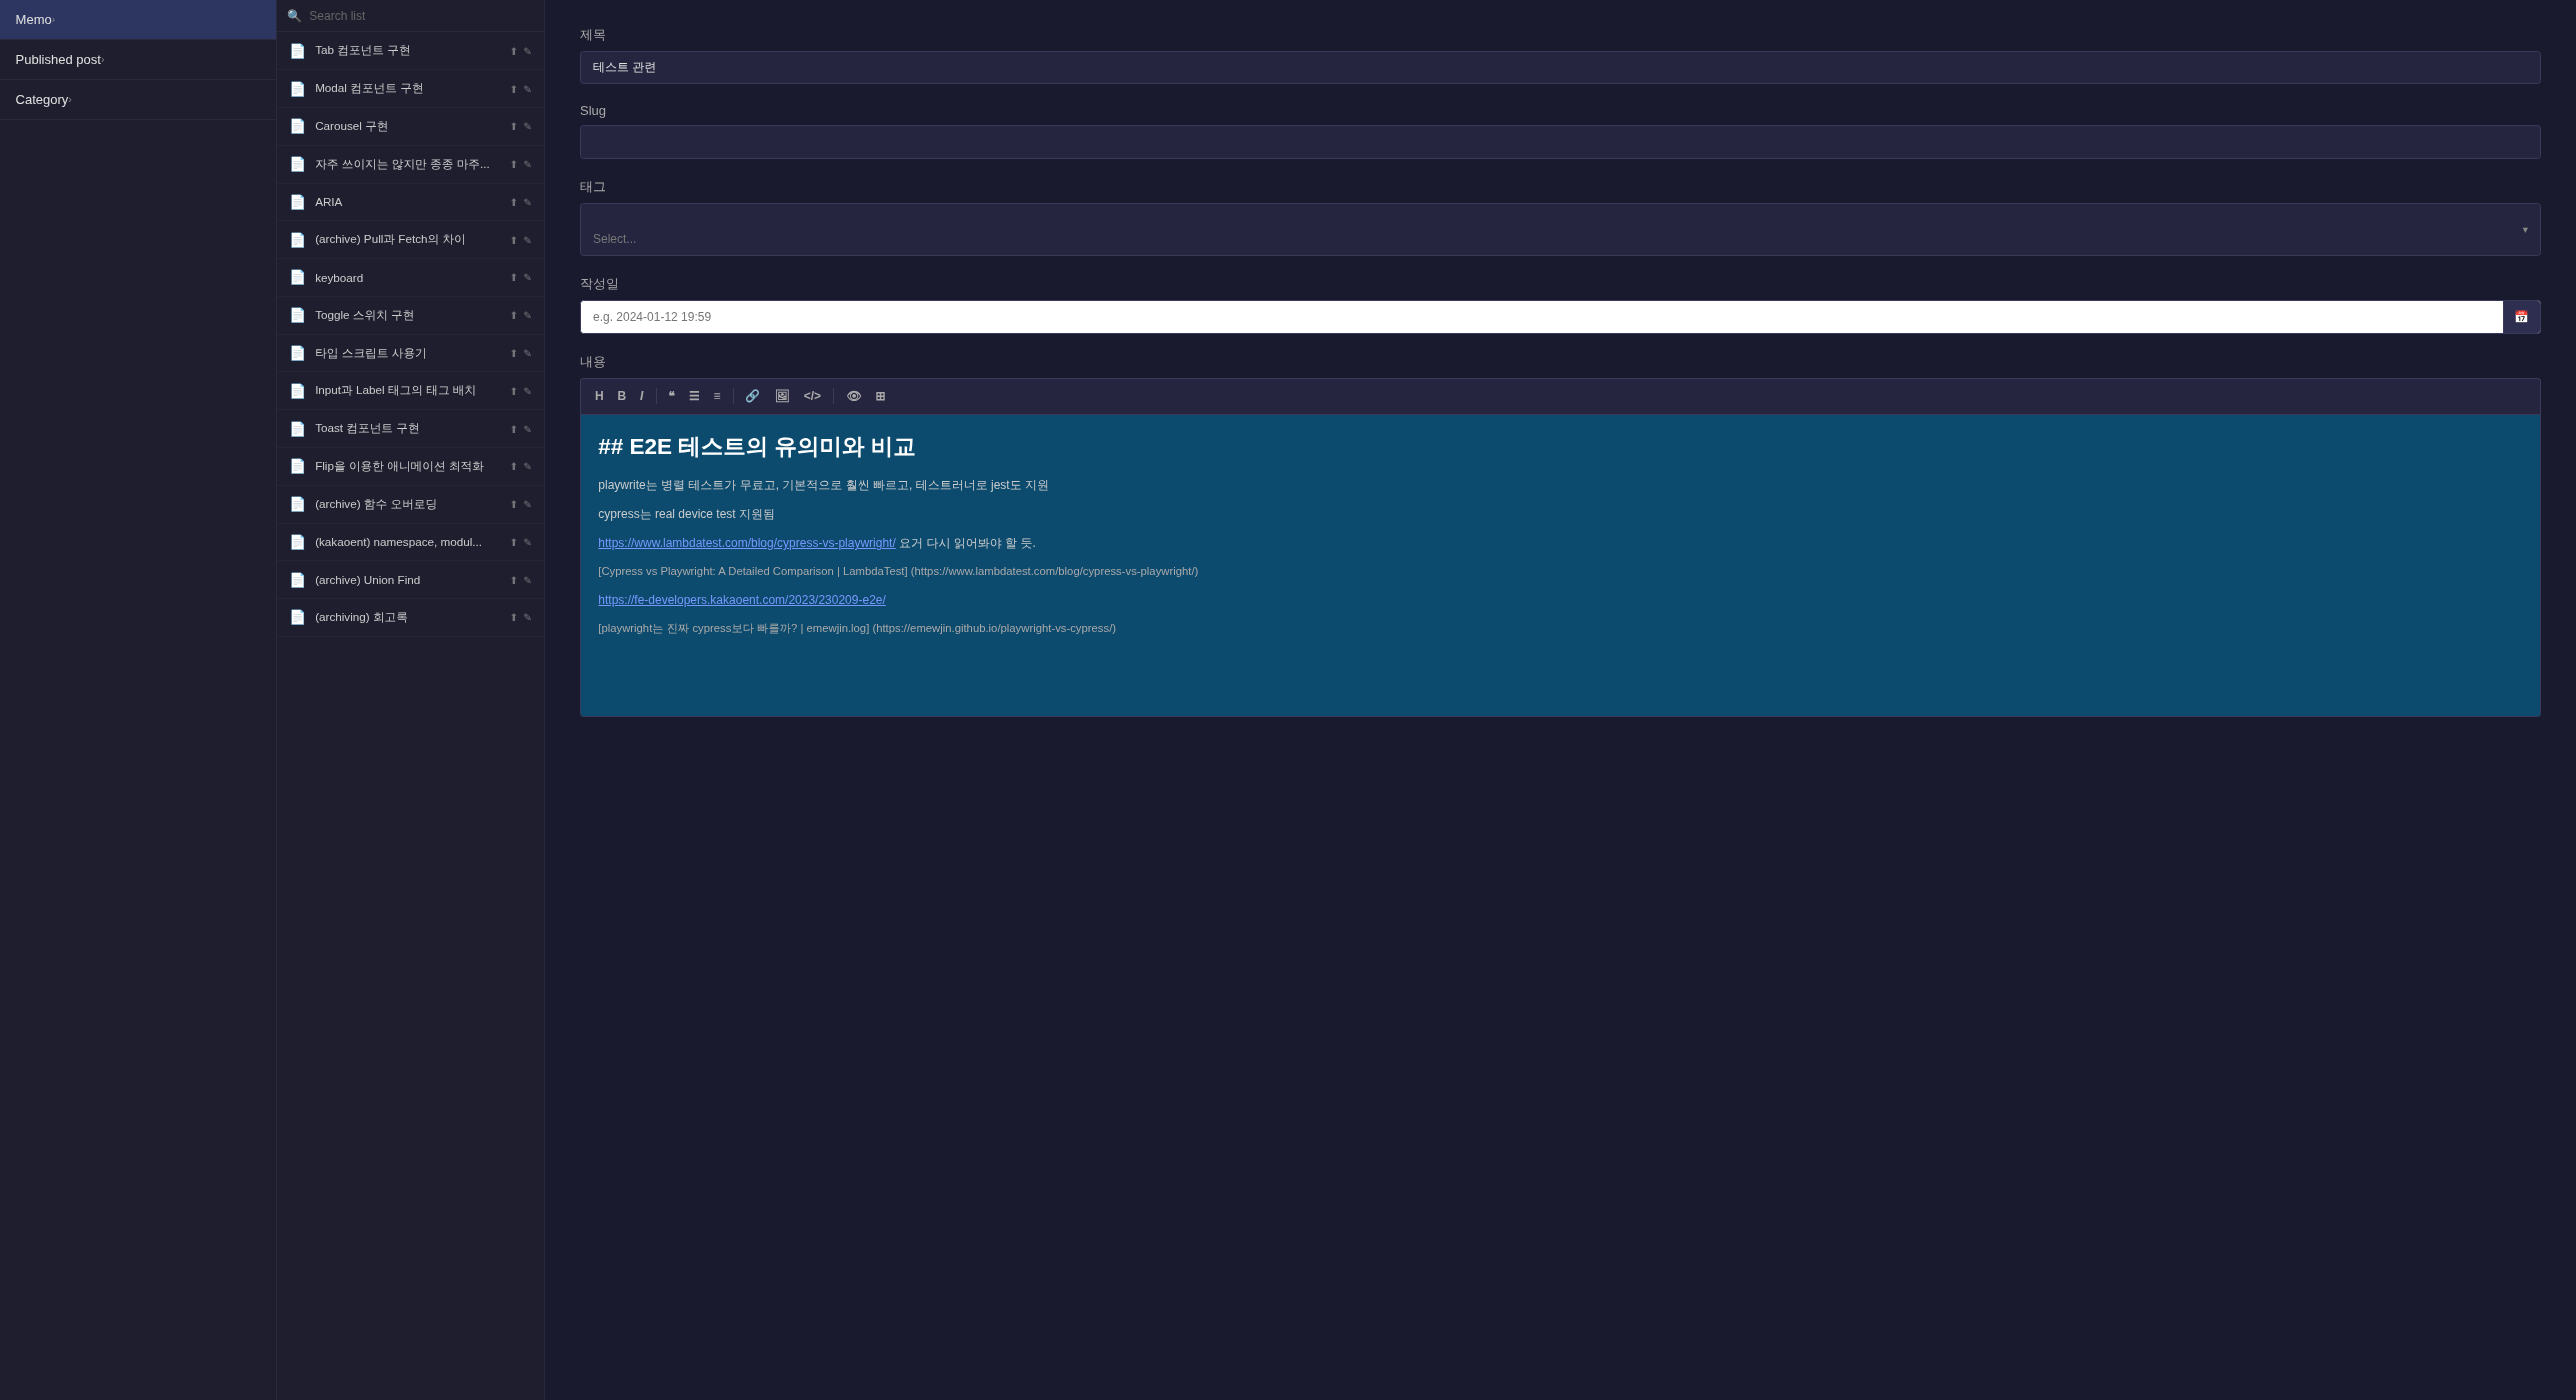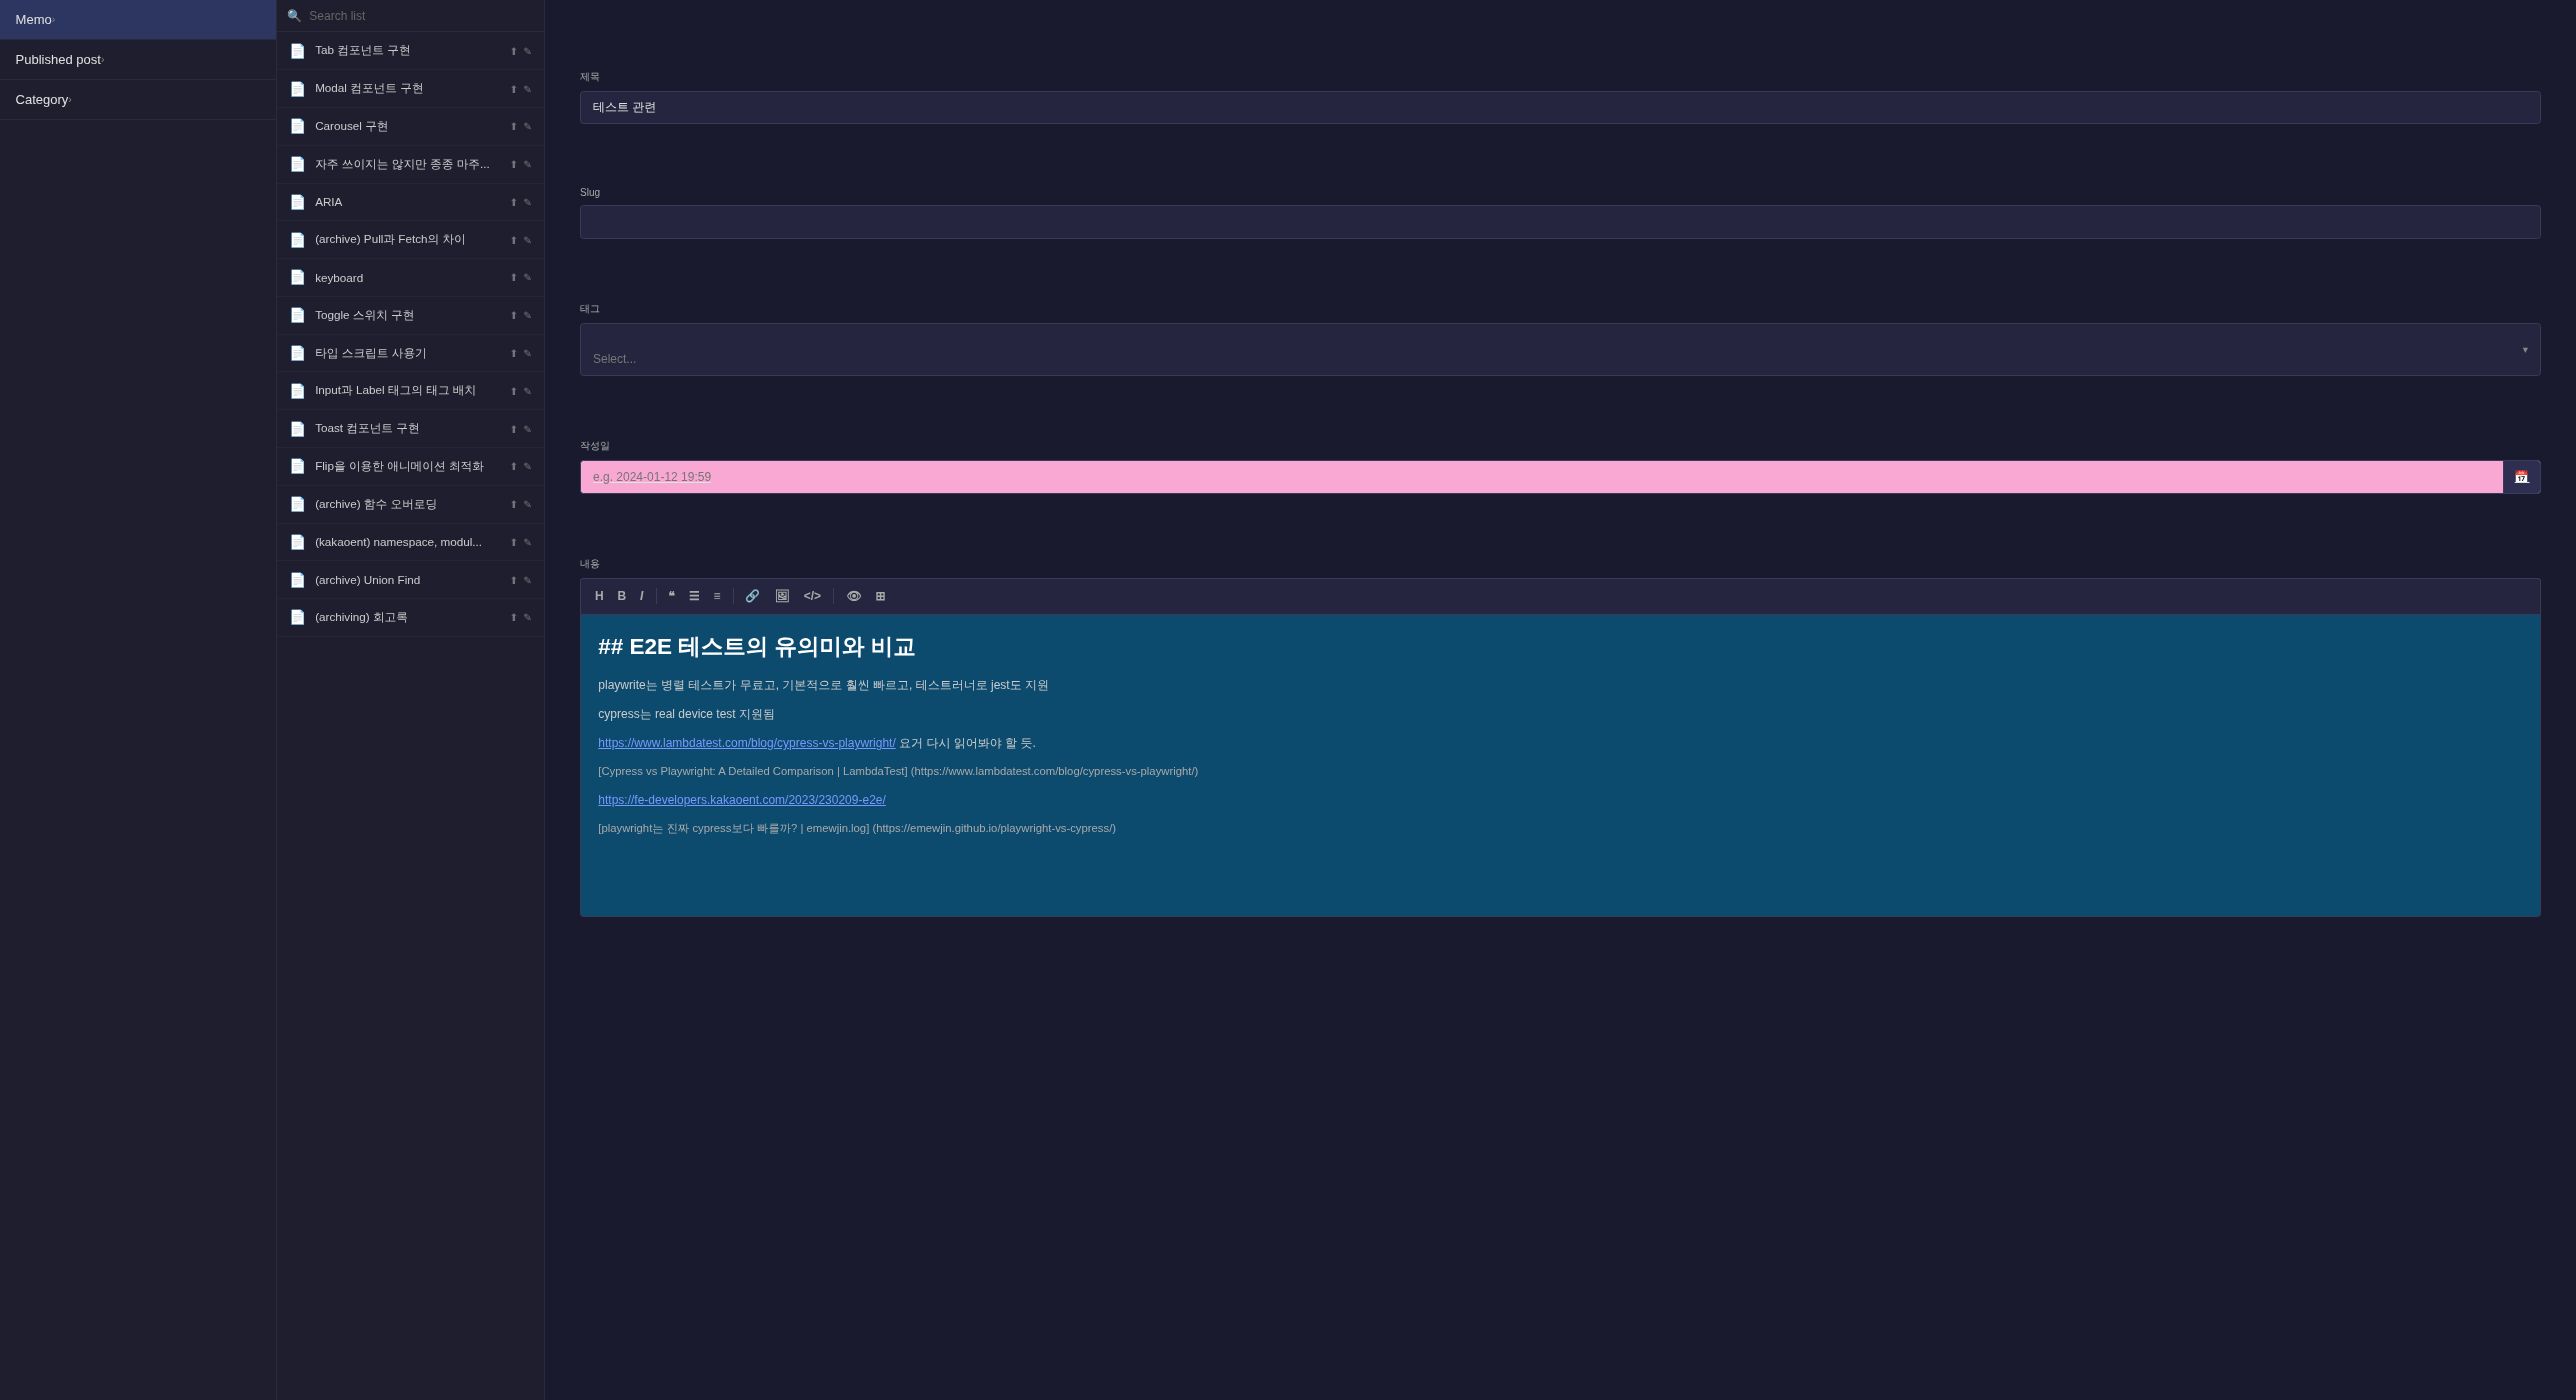--- a/index.html
+++ b/index.html
@@ -130,25 +130,24 @@
       flex-direction: column;
       overflow-y: auto;
       padding: 26px 35px;
     }
 
     .field-group {
       margin-bottom: 19px;
     }
 
     .field-label {
-      font-size: 10px;
+      font-size: 13px;
       color: #aaa;
       margin-bottom: 7px;
       display: block;
-      margin-top: 44px;
     }
 
     .field-input {
       width: 100%;
       background: #252540;
       border: 0.9px solid #3a3a5a;
       border-radius: 3.5px;
       padding: 8.7px 12px;
       color: #e0e0e0;
       font-size: 12px;
@@ -175,25 +174,24 @@
     }
 
     .chevron-down {
       color: #888;
       font-size: 10.4px;
     }
 
     .date-input-wrapper {
       display: flex;
       align-items: flex-end;
-      background: #f9a8d4;
+      background: #ffffff;
       border: 0.9px solid #3a3a5a;
       border-radius: 3.5px;
       overflow: hidden;
-      text-decoration: underline;
     }
 
     .date-input {
       flex: 1;
       background: transparent;
       border: none;
       padding: 8.7px 12px;
       color: #555;
       font-size: 12px;
       outline: none;

